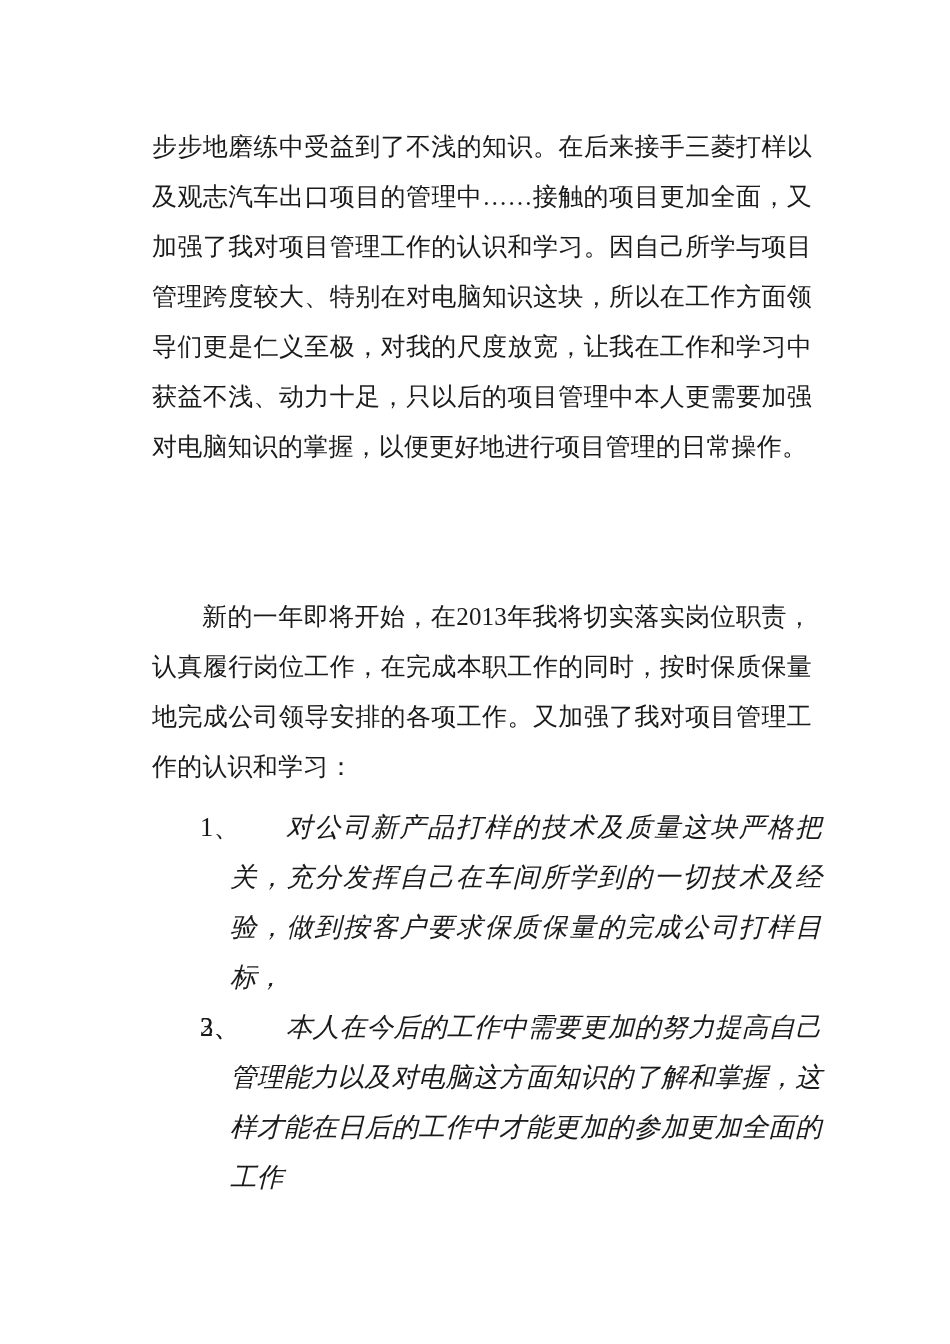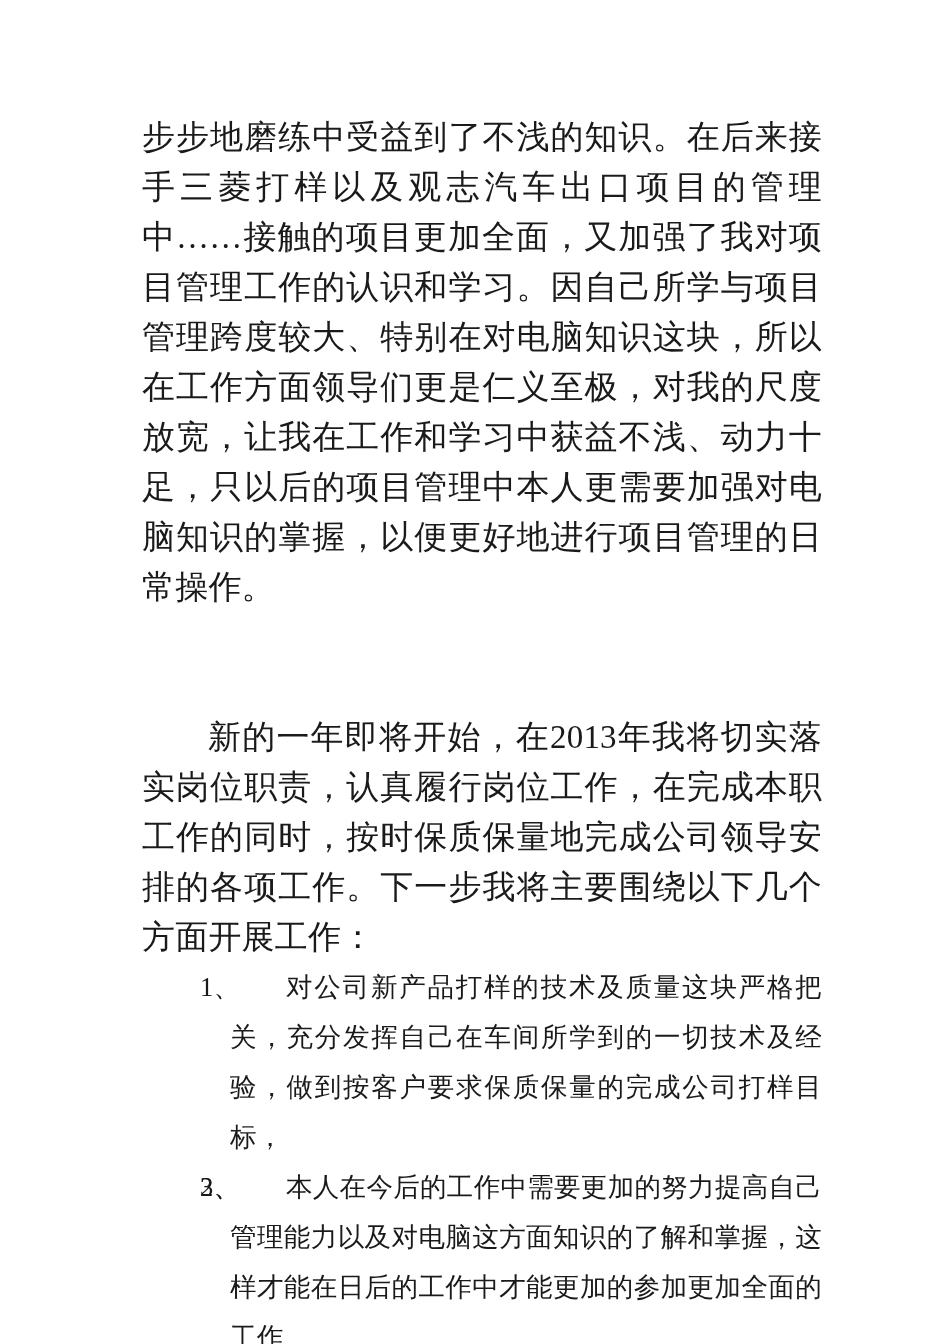--- a/index.html
+++ b/index.html
@@ -21,26 +21,26 @@
     overflow: hidden;
     box-sizing: border-box;
   }
   .content {
     position: absolute;
     left: 142px;
     top: 112px;
     width: 680px;
   }
   .para {
-    font-size: 33px;
+    font-size: 25px;
     line-height: 50px;
     text-align: justify;
     text-align-last: left;
     text-justify: inter-character;
-    margin: 0;
+    margin: 10px;
     letter-spacing: 0.2px;
     word-break: break-all;
   }
   .para.indent {
     text-indent: 2em;
   }
   .spacer-block {
     height: 100px;
   }
   .list {
@@ -63,33 +63,34 @@
     position: absolute;
     left: 58px;
     top: 0;
     font-size: 26.5px;
     line-height: 50px;
     white-space: nowrap;
   }
   .list-item-text {
     display: block;
     text-indent: 56px;
+    font-style: italic;
   }
 </style>
 </head>
 <body>
 
 <div class="page">
   <div class="content">
 
     <p class="para">步步地磨练中受益到了不浅的知识。在后来接手三菱打样以及观志汽车出口项目的管理中……接触的项目更加全面，又加强了我对项目管理工作的认识和学习。因自己所学与项目管理跨度较大、特别在对电脑知识这块，所以在工作方面领导们更是仁义至极，对我的尺度放宽，让我在工作和学习中获益不浅、动力十足，只以后的项目管理中本人更需要加强对电脑知识的掌握，以便更好地进行项目管理的日常操作。</p>
 
     <div class="spacer-block"></div>
 
-    <p class="para indent">新的一年即将开始，在2013年我将切实落实岗位职责，认真履行岗位工作，在完成本职工作的同时，按时保质保量地完成公司领导安排的各项工作。下一步我将主要围绕以下几个方面开展工作：</p>
+    <p class="para indent">新的一年即将开始，在2013年我将切实落实岗位职责，认真履行岗位工作，在完成本职工作的同时，按时保质保量地完成公司领导安排的各项工作。又加强了我对项目管理工作的认识和学习：</p>
 
     <ul class="list">
       <li class="list-item">
         <span class="list-marker">1、</span>
         <span class="list-item-text">对公司新产品打样的技术及质量这块严格把关，充分发挥自己在车间所学到的一切技术及经验，做到按客户要求保质保量的完成公司打样目标，</span>
       </li>
       <li class="list-item">
         <span class="list-marker">2、</span>
       </li>
       <li class="list-item">

